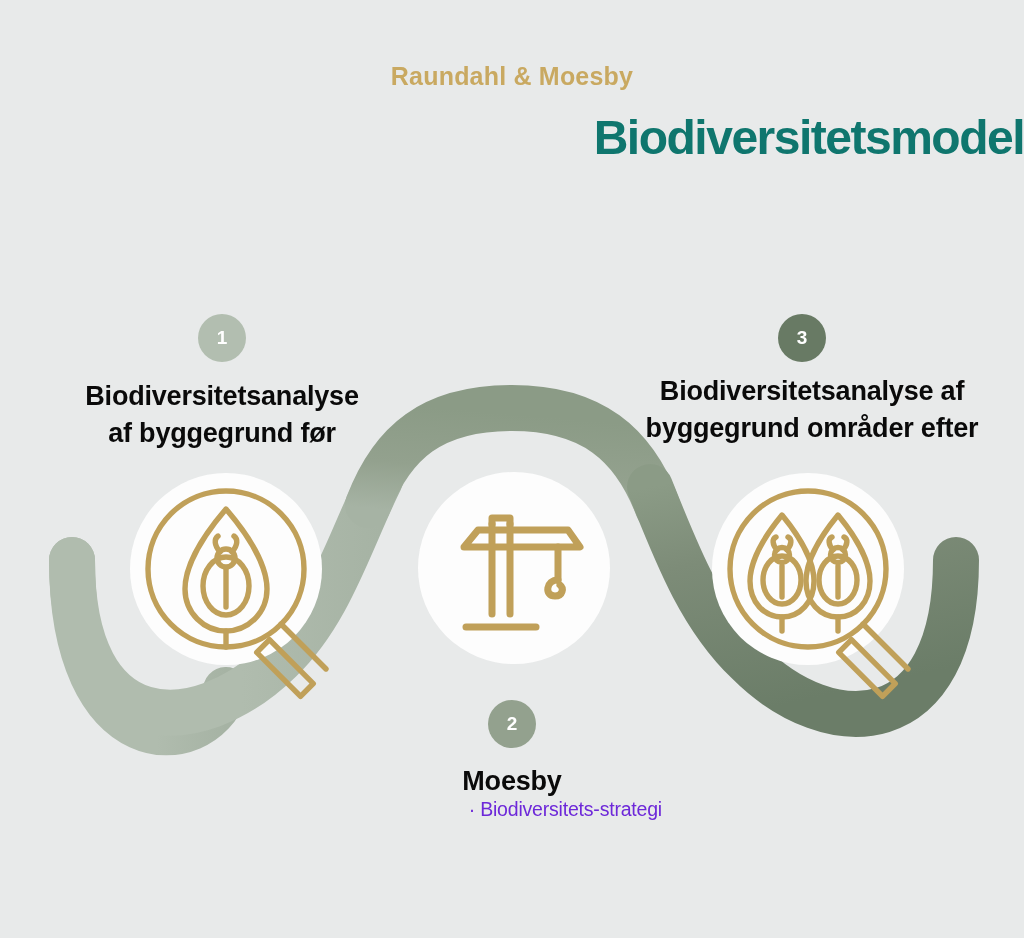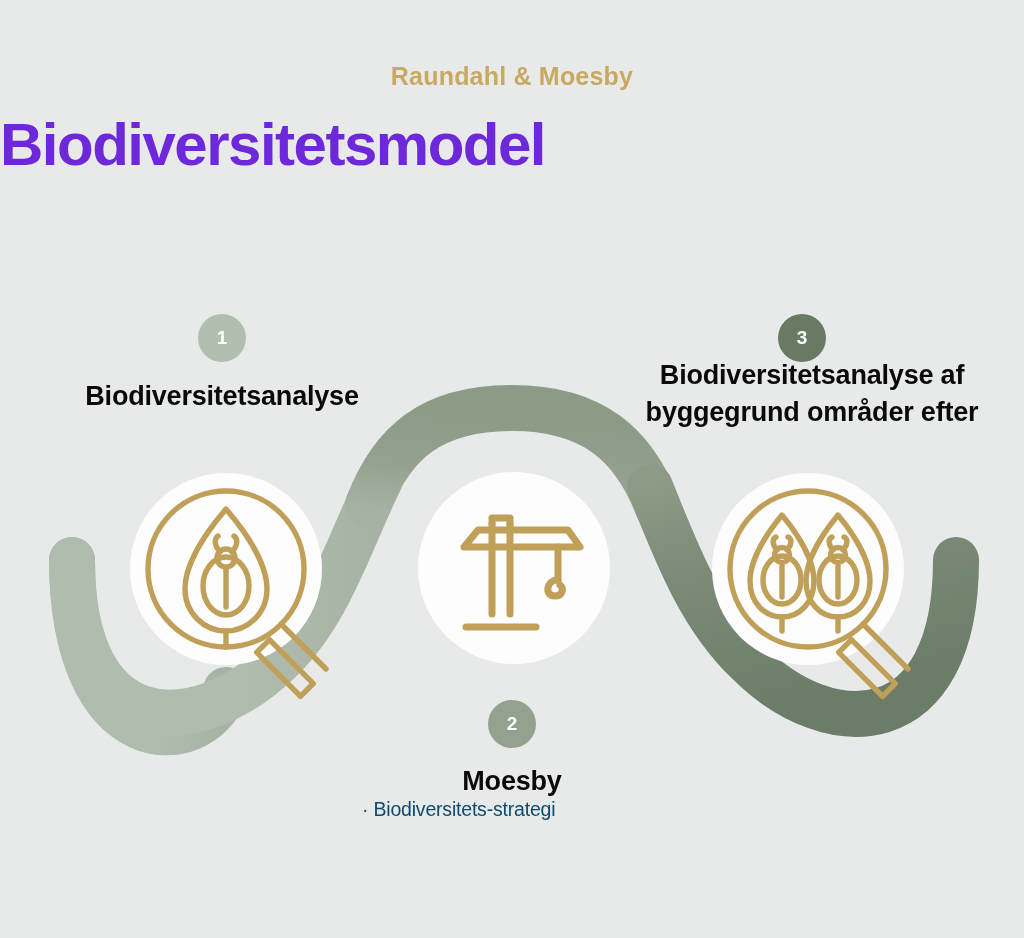--- a/index.html
+++ b/index.html
@@ -14,23 +14,23 @@
 
   
   .brand {
     position:absolute; top:62px; left:0; width:1024px;
     text-align:center;
     font-size:25px; font-weight:bold; letter-spacing:.2px;
     color:#c9a961;
   }
   .main-title {
     position:absolute; top:113px; left:0; width:1024px;
-    text-align:left;
-    font-size:60px; font-weight:bold; letter-spacing:-1.5px;
-    color:#6d28d9;
+    text-align:right;
+    font-size:48px; font-weight:bold; letter-spacing:-1.5px;
+    color:#0f766e;
     line-height:1.05;
   }
 
   
   .wave-layer { position:absolute; top:0; left:0; width:1024px; height:938px; }
 
   
   .halo {
     position:absolute; border-radius:50%;
     background:#fdfdfd;
@@ -54,26 +54,26 @@
   .badge.n3 { left:778px; top:314px; background:#687a64; }
   .badge.n2 { left:488px; top:700px; background:#93a18e; }
 
   
   .step-label {
     position:absolute; text-align:center;
     font-size:27px; font-weight:bold; color:#0a0a0a;
     line-height:1.38; letter-spacing:-0.2px;
   }
   .step-label.l1 { left:56px;  top:378px; width:332px; }
-  .step-label.l3 { left:636px; top:357px; width:352px; }
+  .step-label.l3 { left:636px; top:373px; width:352px; }
   .step-label.l2 { left:362px; top:763px; width:300px; }
 
   .step-sub {
-    position:absolute; text-align:left;
-    font-size:19.5px; font-weight:normal; color:#0c4a6e;
+    position:absolute; text-align:right;
+    font-size:19.5px; font-weight:normal; color:#6d28d9;
     letter-spacing:-0.2px;
   }
   .step-sub.s2 { left:362px; top:798px; width:300px; }
 </style>
 </head>
 <body>
 
 <div id="stage">
 
   <div class="brand">Raundahl &amp; Moesby</div>
@@ -191,20 +191,21 @@
   </div>
   <div class="badge n2">
     <span>2</span>
   </div>
   <div class="badge n3">
     <span>3</span>
   </div>
 
   <div class="step-label l1">
     <div>Biodiversitetsanalyse</div>
+    <div>af byggegrund før</div>
   </div>
 
   <div class="step-label l3">
     <div>Biodiversitetsanalyse af</div>
     <div>byggegrund områder efter</div>
   </div>
 
   <div class="step-label l2">Moesby</div>
   <div class="step-sub s2">· Biodiversitets-strategi</div>
 

